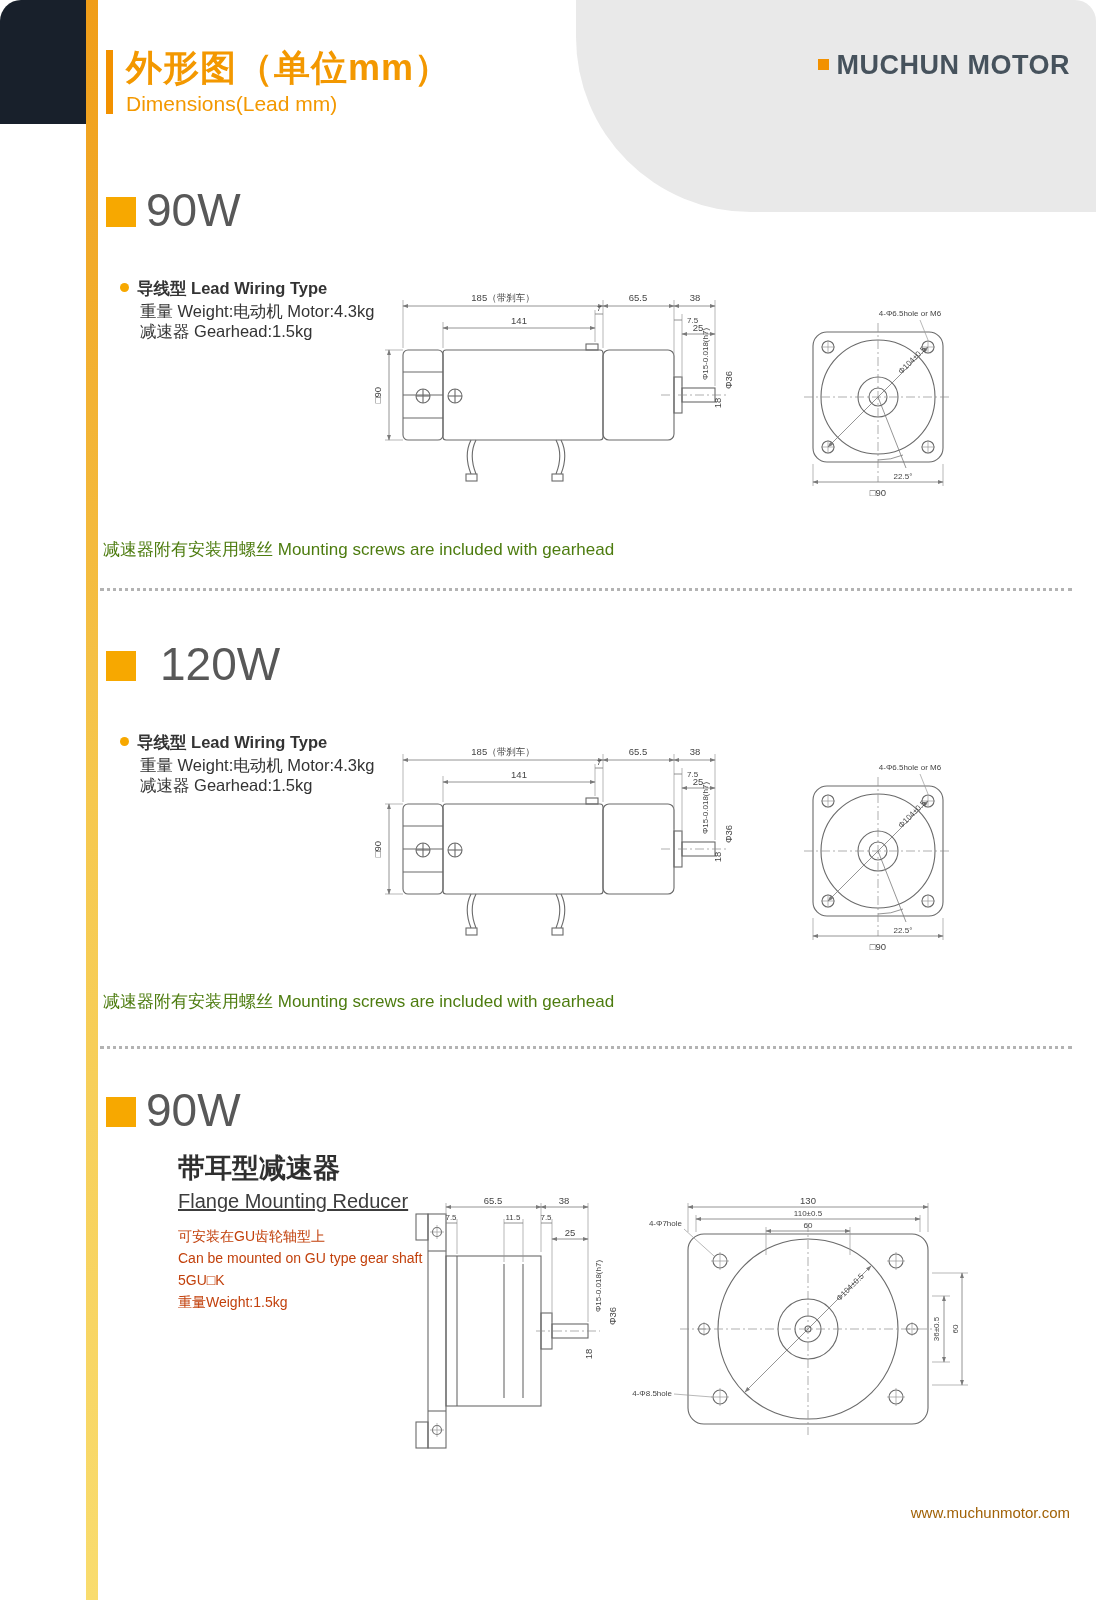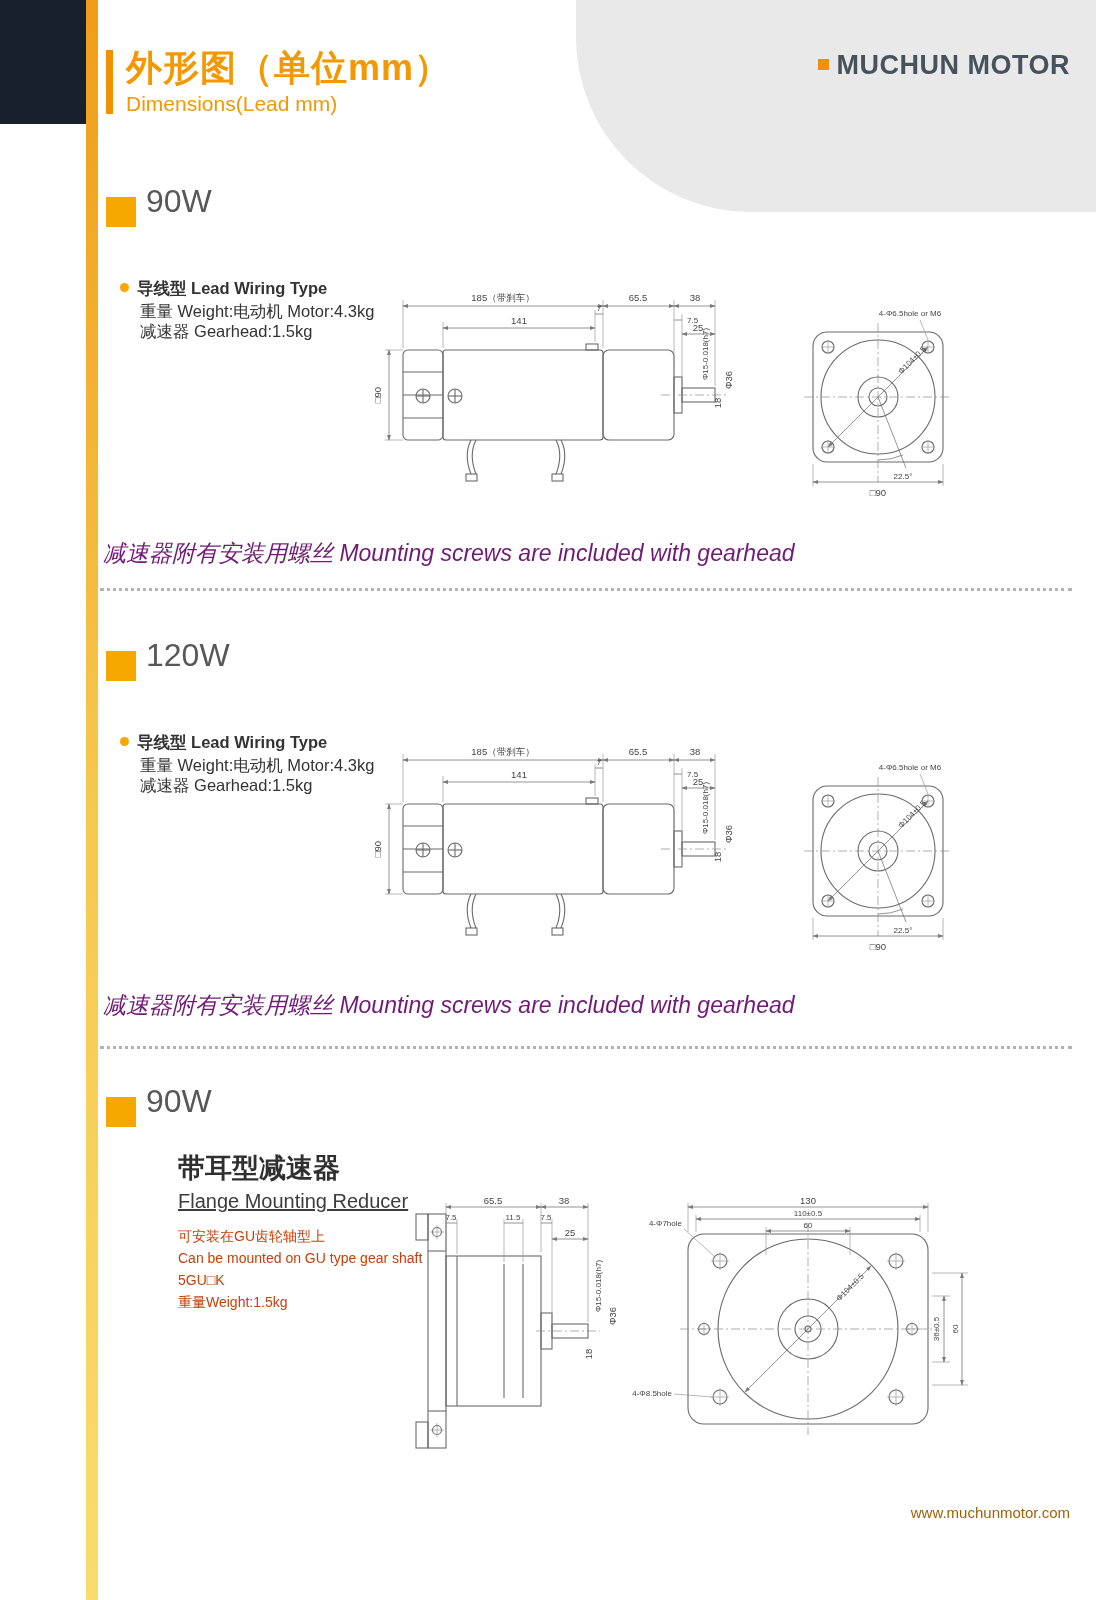--- a/index.html
+++ b/index.html
@@ -1,34 +1,34 @@
 <!DOCTYPE html>
 <html><head>
 <meta charset="utf-8">
 <style>
   html,body{margin:0;padding:0;background:#fff;}
   .page{position:relative;width:1096px;height:1600px;background:#ffffff;overflow:hidden;
-        font-family:"Liberation Sans","DejaVu Sans",sans-serif;color:#3a3a3a;}
+        font-family:"Liberation Sans","DejaVu Sans",sans-serif;color:#3a3a3a;border-radius:21px;}
   .corner-dark{position:absolute;left:0;top:0;width:86px;height:124px;background:#18202b;}
   .side-strip{position:absolute;left:86px;top:0;width:12px;height:1600px;
               background:linear-gradient(#f09d18,#f6c84e,#f9dc6e);}
   .corner-gray{position:absolute;right:0;top:0;width:520px;height:212px;background:#e9e9e9;
                border-bottom-left-radius:175px;}
   .title-bar{position:absolute;left:106px;top:50px;width:7px;height:64px;background:#f29100;}
   .title-cn{position:absolute;left:126px;top:44px;font-size:36px;font-weight:bold;color:#f39800;letter-spacing:1px;}
   .title-en{position:absolute;left:126px;top:92px;font-size:21px;color:#f39800;}
   .brand{position:absolute;top:50px;right:26px;display:flex;align-items:flex-start;text-align:center;}
   .brand-sq{width:11px;height:11px;background:#f29100;margin-top:9px;margin-right:8px;}
   .brand-name{font-size:27px;font-weight:bold;color:#46525c;letter-spacing:0.5px;}
   .sec-square{position:absolute;width:30px;height:30px;background:#f7a800;}
-  .sec-title{position:absolute;font-size:32px;color:#585858;}
+  .sec-title{position:absolute;font-size:46px;color:#585858;}
   .spec-line{position:absolute;font-size:16.5px;color:#333;margin-top:44px;}
   .dot{display:inline-block;width:9px;height:9px;border-radius:50%;background:#f7a800;margin-right:8px;vertical-align:2px;}
   .cjk-b{font-weight:bold;}
-  .note{position:absolute;left:103px;font-size:23px;color:#701a75;font-style:italic;}
+  .note{position:absolute;left:103px;font-size:17px;color:#4d7c0f;}
   .dotsep{position:absolute;left:100px;width:972px;height:0;border-top:3px dotted #b3b3b3;}
   .sub-title-cn{position:absolute;left:178px;font-size:27px;font-weight:bold;color:#2f2f2f;}
   .sub-title-en{position:absolute;left:178px;font-size:20px;color:#3c3c3c;text-decoration:underline;}
   .desc-line{position:absolute;left:178px;font-size:14px;color:#c2410c;}
   .footer-url{position:absolute;right:26px;top:1504px;font-size:15px;color:#a16207;}
   svg.drawing{position:absolute;overflow:visible;}
   svg .ln{stroke:#6a6a6a;stroke-width:1.1;fill:none;}
   svg .dim{stroke:#7a7a7a;stroke-width:0.8;fill:none;}
   svg .ext{stroke:#9a9a9a;stroke-width:0.7;fill:none;}
   svg .cl{stroke:#8c8c8c;stroke-width:0.7;stroke-dasharray:9 3 2 3;fill:none;}
@@ -148,21 +148,21 @@
       <line class="ext" x1="585" y1="174" x2="585" y2="196"></line>
       <line class="dim" x1="455" y1="192" x2="585" y2="192" marker-start="url(#m1)" marker-end="url(#m1)"></line>
       <text x="520" y="206" text-anchor="middle">□90</text>
     </g>
   </svg>
 
   <div class="note" style="top:538px">减速器附有安装用螺丝 Mounting screws are included with gearhead</div>
   <div class="dotsep" style="top:588px"></div>
 
   <div class="sec-square" style="left:106px;top:651px"></div>
-  <div class="sec-title" style="left:146px;top:637px">120W</div>
+  <div class="sec-title" style="left:160px;top:637px">120W</div>
   <div class="spec-line cjk-b" style="left:120px;top:688px"><span class="dot"></span><span>导线型 Lead Wiring Type</span></div>
   <div class="spec-line" style="left:140px;top:711px">重量 Weight:电动机 Motor:4.3kg</div>
   <div class="spec-line" style="left:140px;top:731px">减速器 Gearhead:1.5kg</div>
 
   <svg class="drawing" style="left:358px;top:744px" width="640" height="250" viewBox="0 0 640 250">
     <defs>
       <marker id="m2" viewBox="0 0 10 10" refX="9" refY="5" markerWidth="7" markerHeight="7" orient="auto-start-reverse">
         <path d="M0,1.5 L10,5 L0,8.5 z" fill="#7a7a7a"></path>
       </marker>
     </defs>

